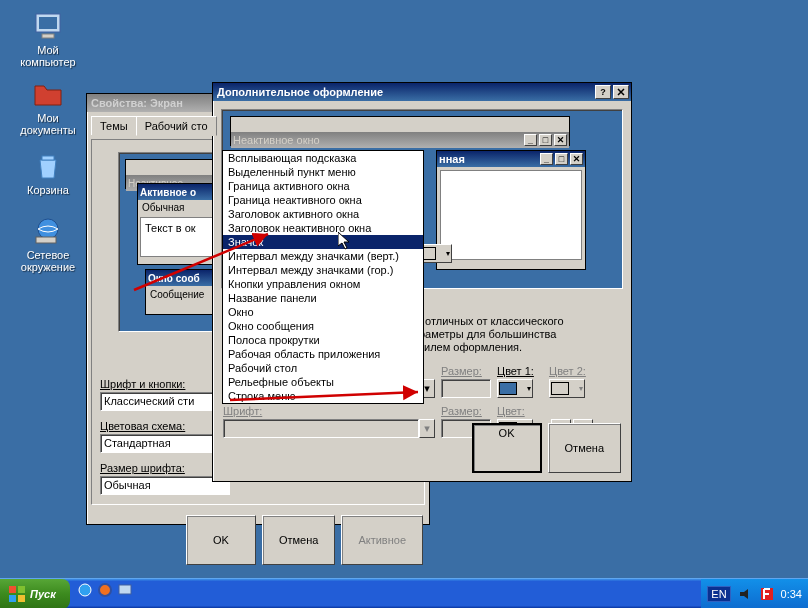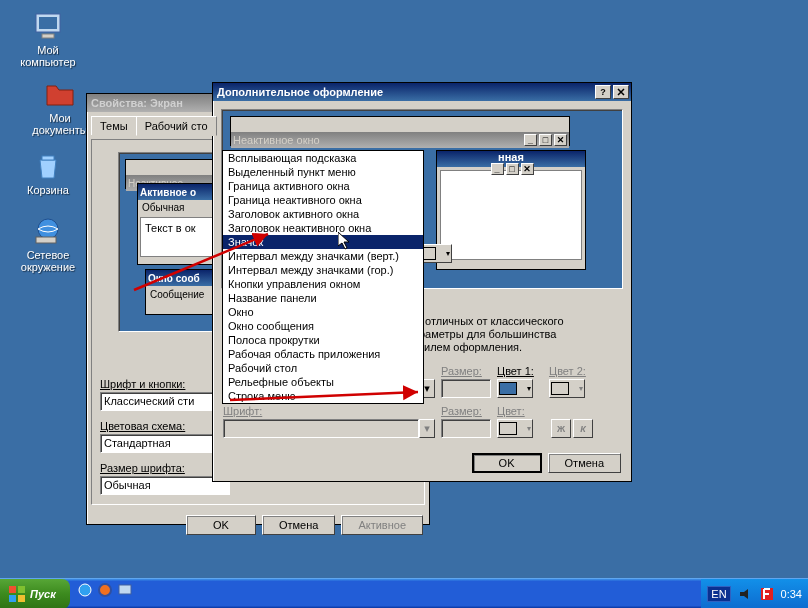--- a/index.html
+++ b/index.html
@@ -17,21 +17,21 @@
 .titlebar .spacer { flex: 1; }
 .winbtn { width: 16px; height: 14px; background: #d4d0c8; border: 1px solid #fff; border-right-color: #404040; border-bottom-color: #404040; margin-left: 2px; display: flex; align-items: center; justify-content: center; font-size: 9px; font-weight: bold; color: #000; cursor: pointer; }
 .winbtn svg { width: 8px; height: 8px; }
 
 
 .tabs { display: flex; margin: 4px 4px 0 4px; }
 .tab { padding: 3px 8px; background: #d4d0c8; border: 1px solid #fff; border-right-color: #808080; border-bottom: none; margin-right: -1px; cursor: pointer; }
 .tab.active { border-bottom: 1px solid #d4d0c8; position: relative; z-index: 2; margin-bottom: -1px; }
 
 
-.btn { padding: 3px 16px; background: #d4d0c8; border: 1px solid #fff; border-right-color: #404040; border-bottom-color: #404040; box-shadow: 1px 1px 0 #808080 inset, -1px -1px 0 #d4d0c8 inset; cursor: pointer; min-width: 70px; text-align: center; }
+.btn { padding: 18px 16px; background: #d4d0c8; border: 1px solid #fff; border-right-color: #404040; border-bottom-color: #404040; box-shadow: 1px 1px 0 #808080 inset, -1px -1px 0 #d4d0c8 inset; cursor: pointer; min-width: 70px; text-align: center; }
 .btn.default { border: 2px solid #000; padding: 2px 15px; }
 
 
 .field { border: 1px solid #808080; border-right-color: #fff; border-bottom-color: #fff; box-shadow: 1px 1px 0 #404040 inset; background: #fff; padding: 2px 3px; height: 19px; }
 .combo { display: flex; }
 .combo .field { flex: 1; }
 .combo .dd { width: 16px; height: 19px; background: #d4d0c8; border: 1px solid #fff; border-right-color: #404040; border-bottom-color: #404040; display: flex; align-items: center; justify-content: center; cursor: pointer; }
 .lbl-form { margin-bottom: 2px; display: block; text-decoration: underline; }
 .lbl-dis { color: #808080; }
 
@@ -73,21 +73,21 @@
 <div class="desktop-icon" style="left:18px; top:10px;">
   <div class="ic">
       <svg viewBox="0 0 32 32">
         <rect x="4" y="4" width="24" height="18" fill="#c0d8f0" stroke="#4060a0"></rect>
         <rect x="7" y="7" width="18" height="12" fill="#3a6ea5"></rect>
         <rect x="10" y="24" width="12" height="4" fill="#d4d0c8" stroke="#808080"></rect>
       </svg>
     </div>
   <div class="lbl">Мой<br>компьютер</div>
 </div>
-<div class="desktop-icon" style="left:30px; top:78px;">
+<div class="desktop-icon" style="left:18px; top:78px;">
   <div class="ic">
       <svg viewBox="0 0 32 32">
         <path d="M3 8 L12 8 L15 12 L29 12 L29 27 L3 27 Z" fill="#d04030" stroke="#802010"></path>
       </svg>
     </div>
   <div class="lbl">Мои<br>документы</div>
 </div>
 <div class="desktop-icon" style="left:18px; top:150px;">
   <div class="ic">
       <svg viewBox="0 0 32 32">
@@ -183,21 +183,21 @@
       <div class="preview-tb inactive" style="justify-content:space-between;">
         <span>Неактивное окно</span>
         <span style="display:flex;">
           <div class="winbtn" style="width:13px;height:12px;">_</div>
           <div class="winbtn" style="width:13px;height:12px;">□</div>
           <div class="winbtn" style="width:13px;height:12px;">✕</div>
         </span>
       </div>
     </div>
     <div class="preview-win" style="left:214px; top:40px; width:150px; height:120px;">
-      <div class="preview-tb active" style="justify-content:space-between;flex-direction:column;">
+      <div class="preview-tb active" style="justify-content:space-between;">
         <span>нная</span>
         <span style="display:flex;">
           <div class="winbtn" style="width:13px;height:12px;">_</div>
           <div class="winbtn" style="width:13px;height:12px;">□</div>
           <div class="winbtn" style="width:13px;height:12px;">✕</div>
         </span>
       </div>
       <div style="background:#fff; border:1px solid #808080; margin:3px; height:90px;"></div>
     </div>
     <div style="position:absolute; left:194px; top:134px; display:flex;">

